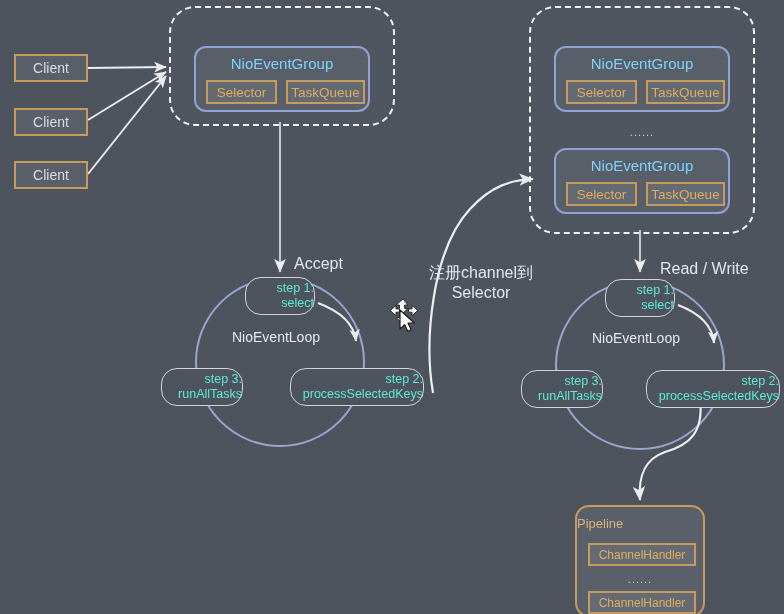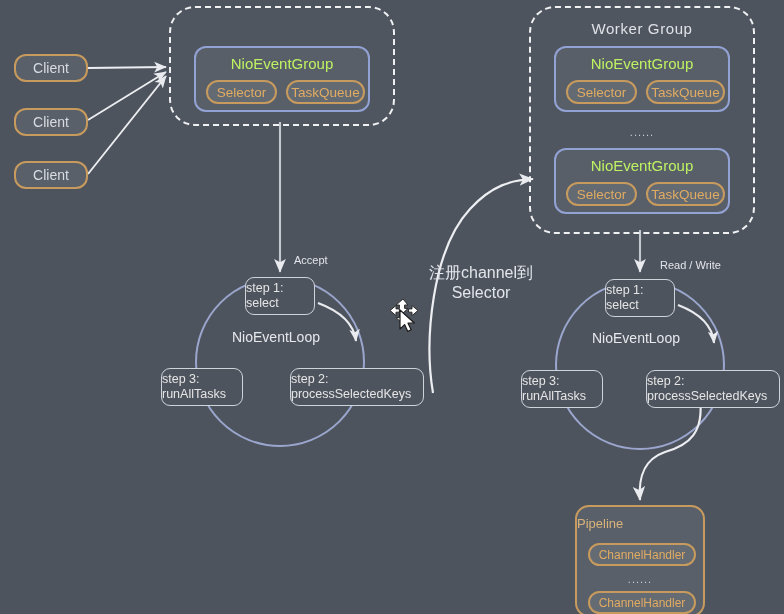--- a/index.html
+++ b/index.html
@@ -41,29 +41,29 @@
     border: 2px solid #93a2d4;
     border-radius: 12px;
     background: rgba(255,255,255,0.055);
   }
   .evgroup-title {
     position: absolute;
     top: 7px;
     left: 0; right: 0;
     text-align: center;
     font-size: 15px;
-    color: #bef264;
+    color: #7dd3fc;
   }
 
   
   .pill {
     position: absolute;
     box-sizing: border-box;
     border: 2px solid #c79a5d;
-    border-radius: 12px;
+    border-radius: 0;
     background: rgba(255,255,255,0.07);
     color: #e0ab62;
     font-size: 13.5px;
     display: flex;
     align-items: center;
     justify-content: center;
     white-space: nowrap;
   }
   .pill.client {
     color: #d9dce2;
@@ -73,36 +73,36 @@
   .pill.pipeline-wrap {
     color: #d9b37b;
     display: block;
   }
 
   
   .step {
     position: absolute;
     box-sizing: border-box;
     border: 1.6px solid #cfd3da;
-    border-radius: 9px;
+    border-radius: 16px;
     background: #4e545e;
-    color: #e5e5e5;
+    color: #5eead4;
     font-size: 12.5px;
     display: flex;
     flex-direction: column;
-    align-items: flex-start;
+    align-items: flex-end;
     justify-content: center;
     text-align: center;
     line-height: 1.2;
     white-space: nowrap;
   }
 
   .plainlabel {
     position: absolute;
-    font-size: 11px;
+    font-size: 16px;
     color: #e2e5ea;
     white-space: nowrap;
     text-align: center;
     line-height: 1.25;
   }
   .loop-label {
     position: absolute;
     font-size: 14px;
     color: #e6e8ec;
     white-space: nowrap;
@@ -191,21 +191,20 @@
       <div class="pill" style="left:10px; top:32px; width:71px; height:24px;">
         <span>Selector</span>
       </div>
       <div class="pill" style="left:90px; top:32px; width:79px; height:24px;">
         <span>TaskQueue</span>
       </div>
     </div>
   </div>
 
   <div class="group-dashed" style="position:absolute; left:529px; top:6px; width:222px; height:224px;">
-    <div class="group-title">Worker  Group</div>
 
     <div class="evgroup" style="left:23px; top:38px; width:176px; height:66px;">
       <div class="evgroup-title">NioEventGroup</div>
       <div class="pill" style="left:10px; top:32px; width:71px; height:24px;">
         <span>Selector</span>
       </div>
       <div class="pill" style="left:90px; top:32px; width:79px; height:24px;">
         <span>TaskQueue</span>
       </div>
     </div>

